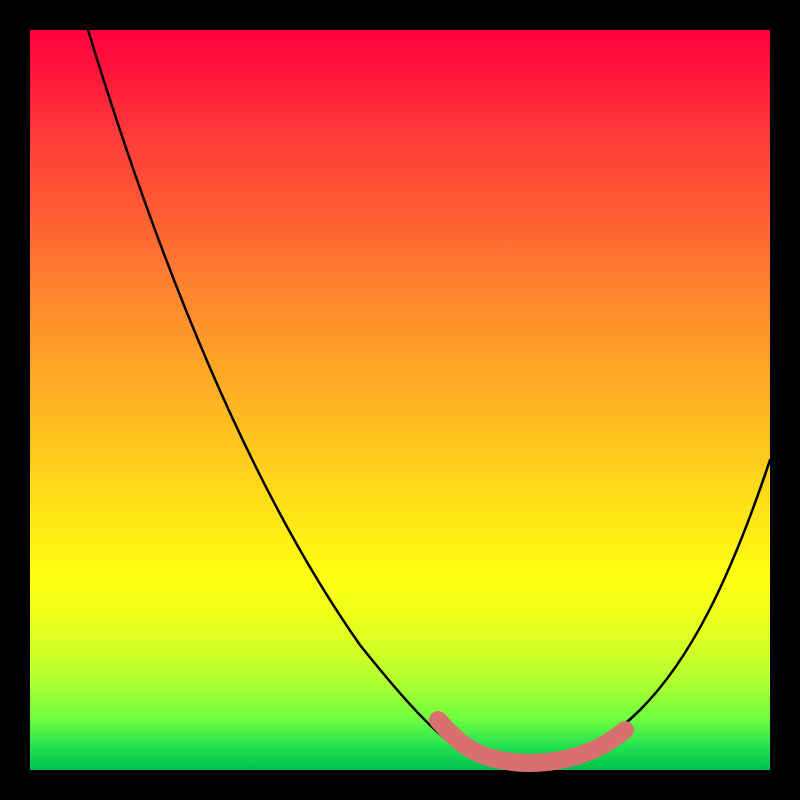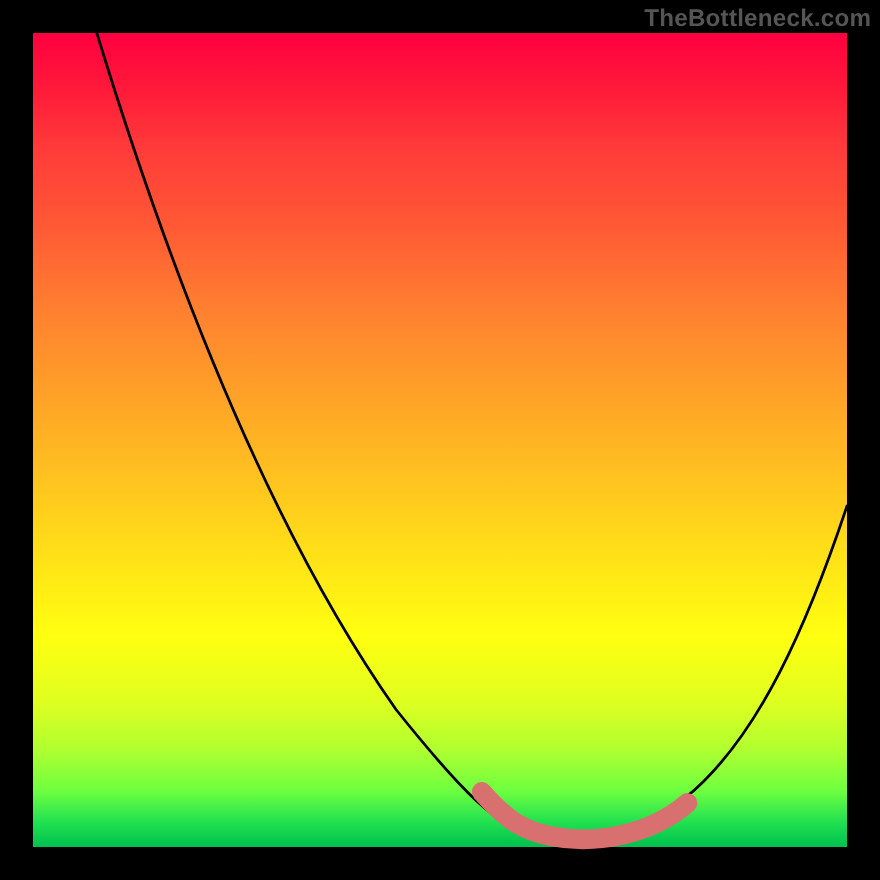--- a/index.html
+++ b/index.html
@@ -57,21 +57,20 @@
     top: 0;
     width: 740px;
     height: 740px;
     overflow: visible;
   }
 </style>
 </head>
 <body>
 
 <div class="frame">
-  <div class="watermark">TheBottleneck.com</div>
 
   <div class="plot-area">
     <svg class="curves" viewBox="0 0 740 740">
       <path fill="none" stroke="#000" stroke-width="2.5" stroke-linecap="round" d="M 58 0 C 110 170, 200 430, 330 615 C 390 690, 420 720, 455 730 C 500 742, 560 730, 610 680 C 660 630, 700 550, 740 430"></path>
       <path fill="none" stroke="#d87070" stroke-width="18" stroke-linecap="round" d="M 408 690 C 430 715, 445 725, 470 730 C 510 738, 560 730, 595 700"></path>
     </svg>
   </div>
 </div>
 
 </body></html>

